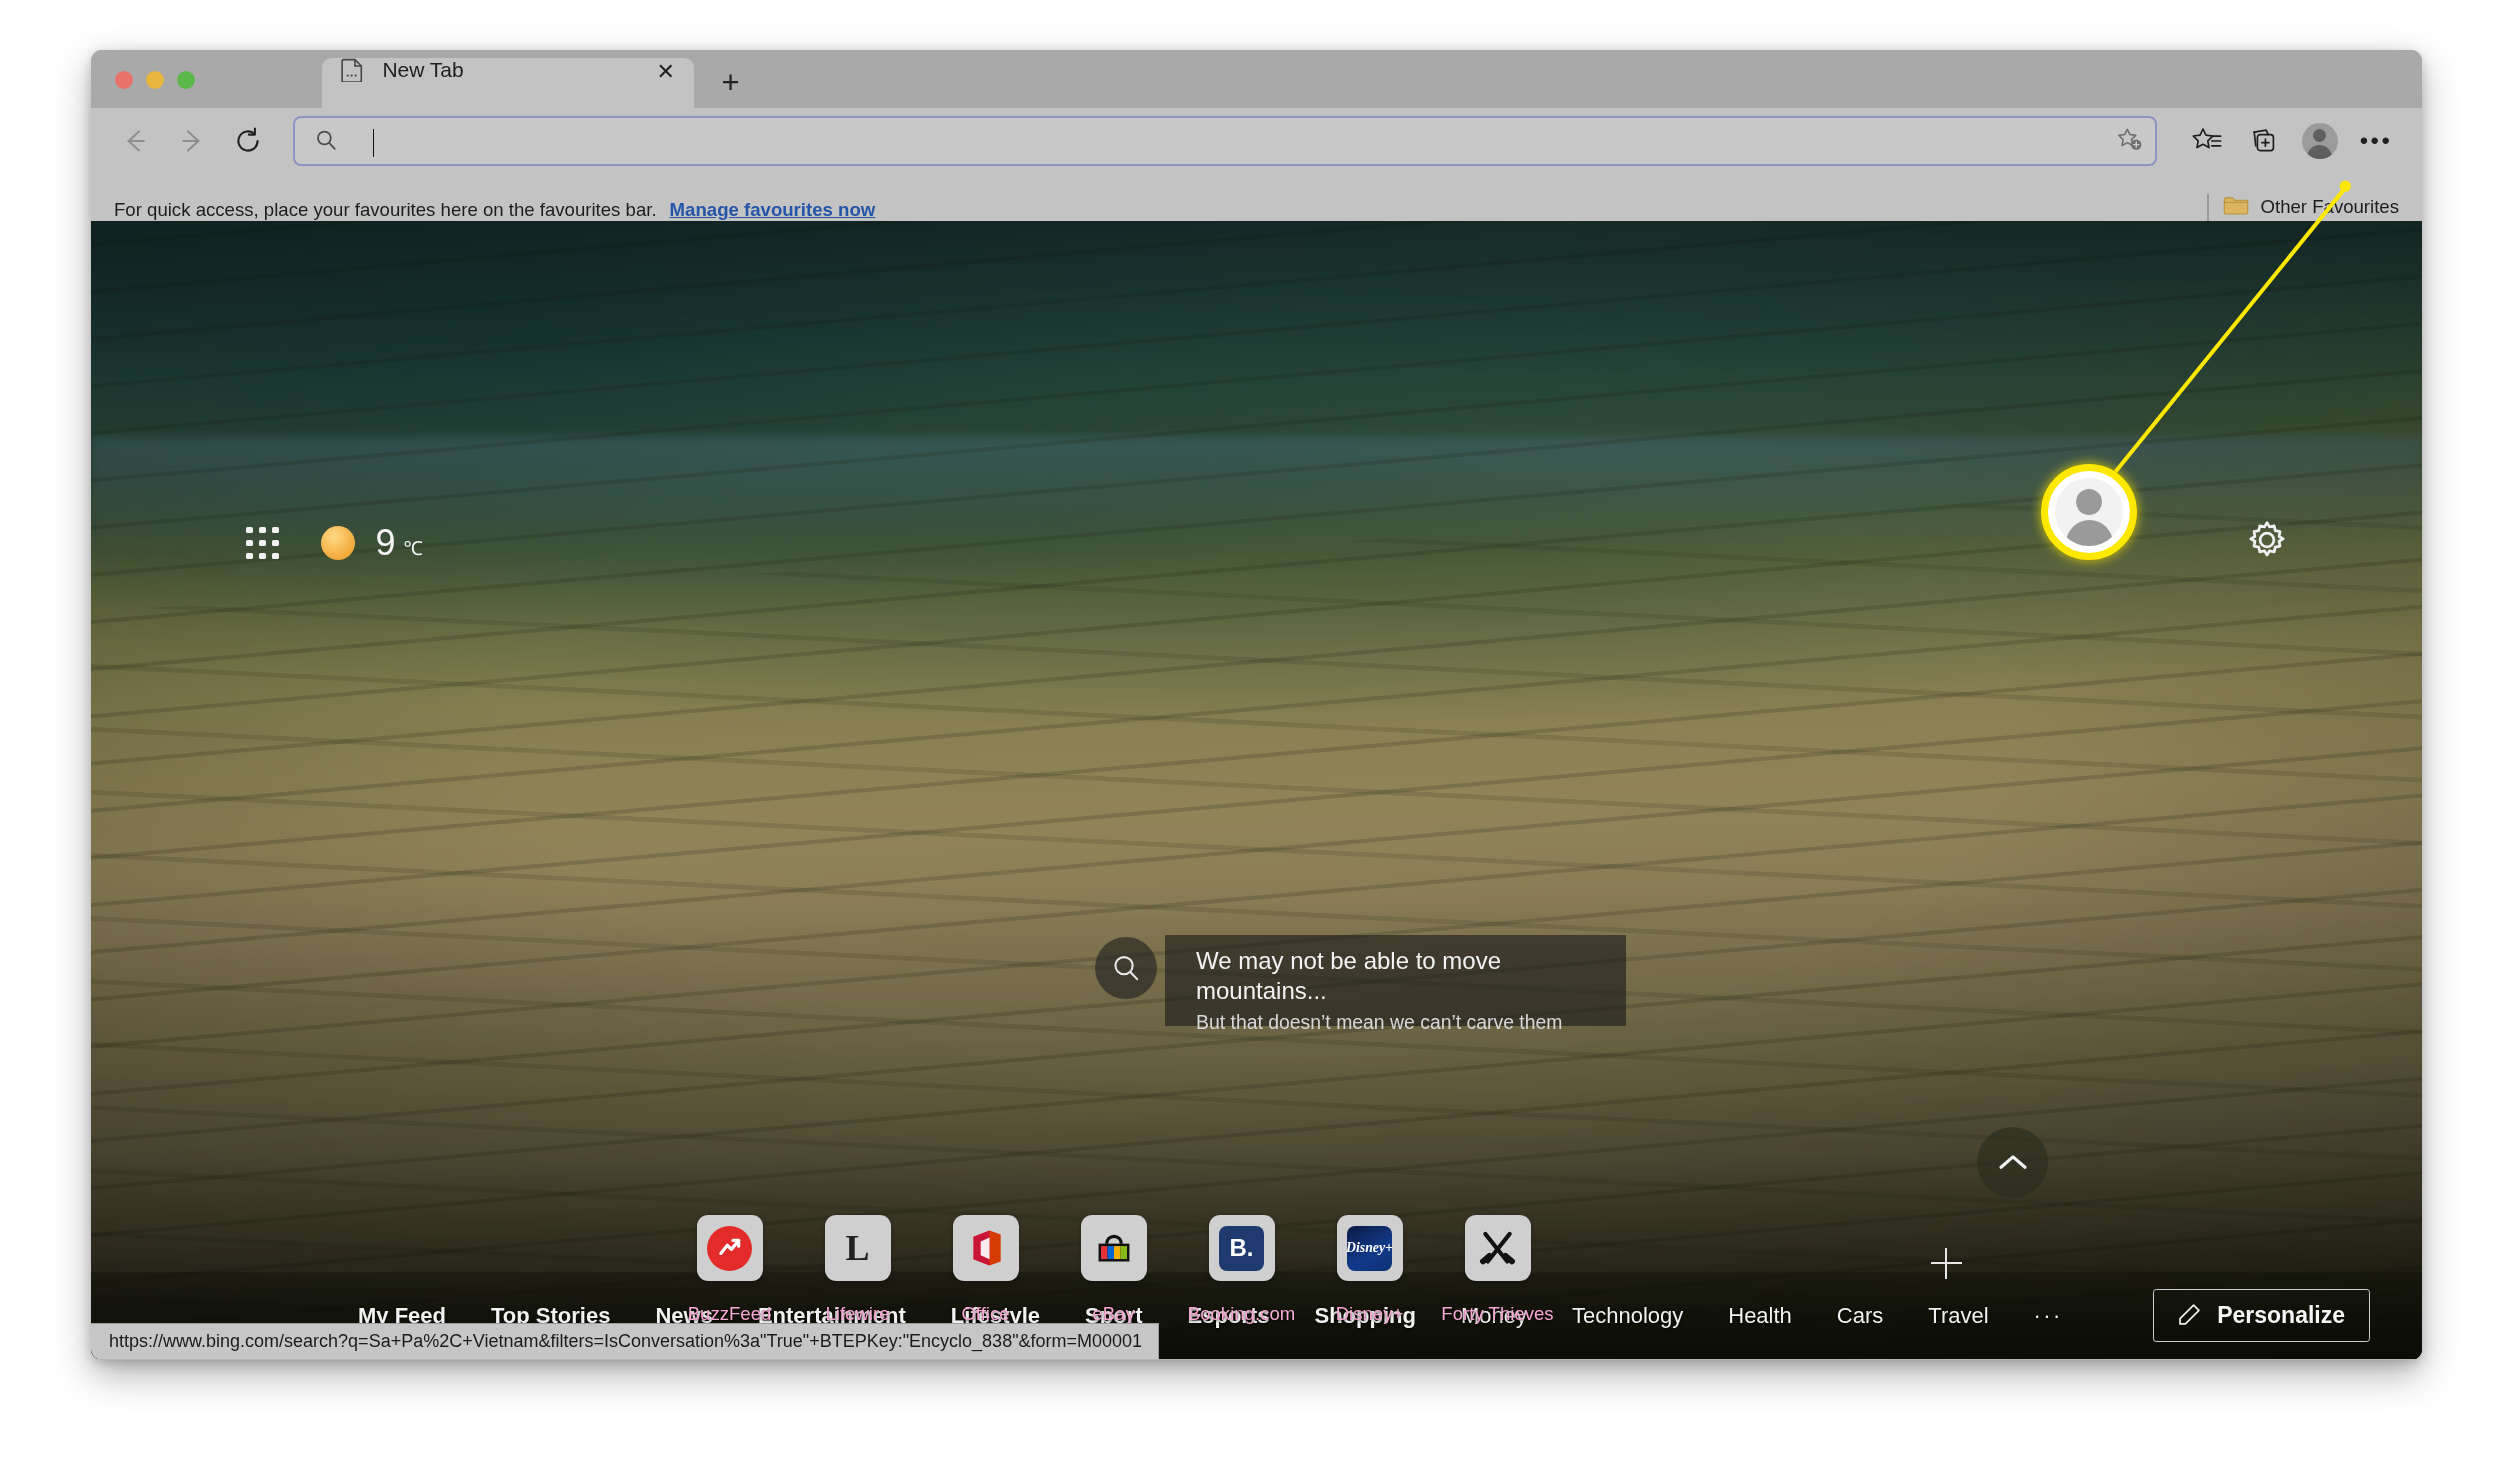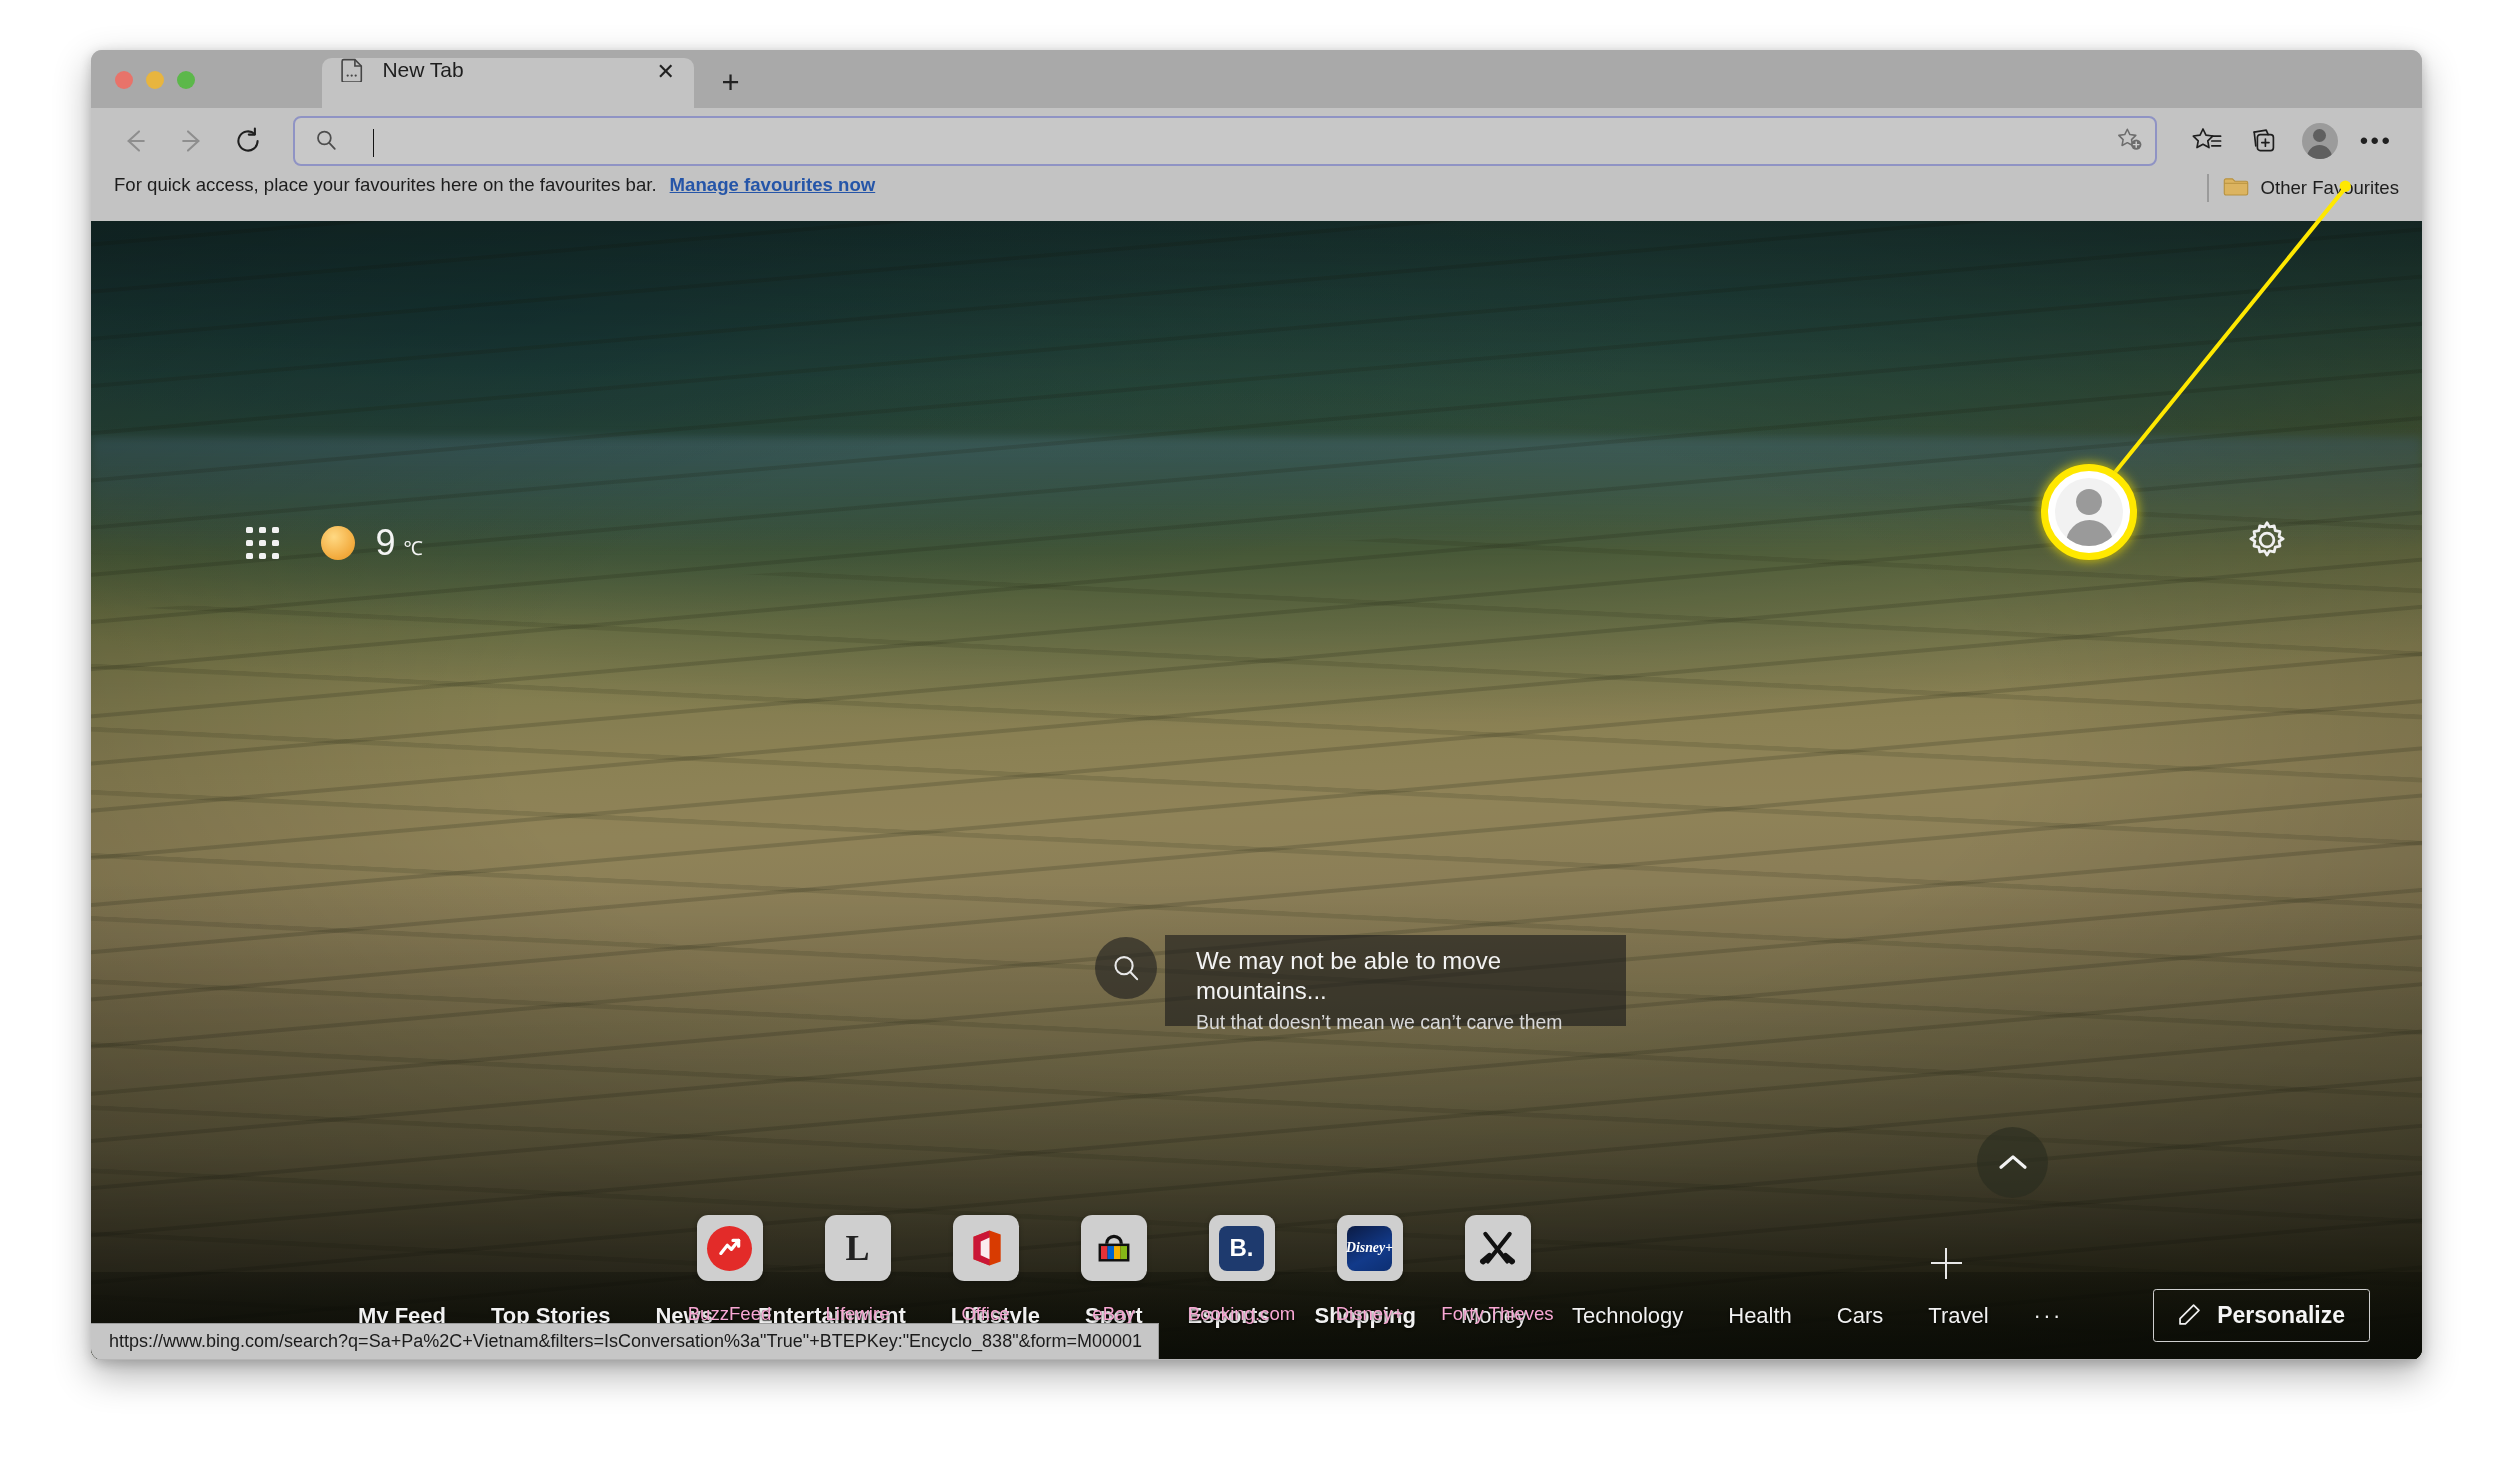--- a/index.html
+++ b/index.html
@@ -145,21 +145,21 @@
     content: ""; position: absolute;
     width: 25px; height: 16px; border-radius: 13px 13px 0 0;
     background: #5f5f5f; left: 5.3px; top: 22px;
   }
   #tb-more { letter-spacing: 2.4px; font-size: 24px; color: #202020; line-height: 1; }
 
   
   #favourites-bar {
     height: 47px;
     background: #c3c3c3;
-    display: flex; align-items: flex-start;
+    display: flex; align-items: flex-end;
     padding: 0 23px 0 23px;
     position: relative;
   }
   #fav-hint {
     font-size: 18.6px; color: #1d1d1d;
   }
   #fav-manage-link {
     font-size: 18.6px; color: #2555a8;
     text-decoration: underline;
     margin-left: 13px;

